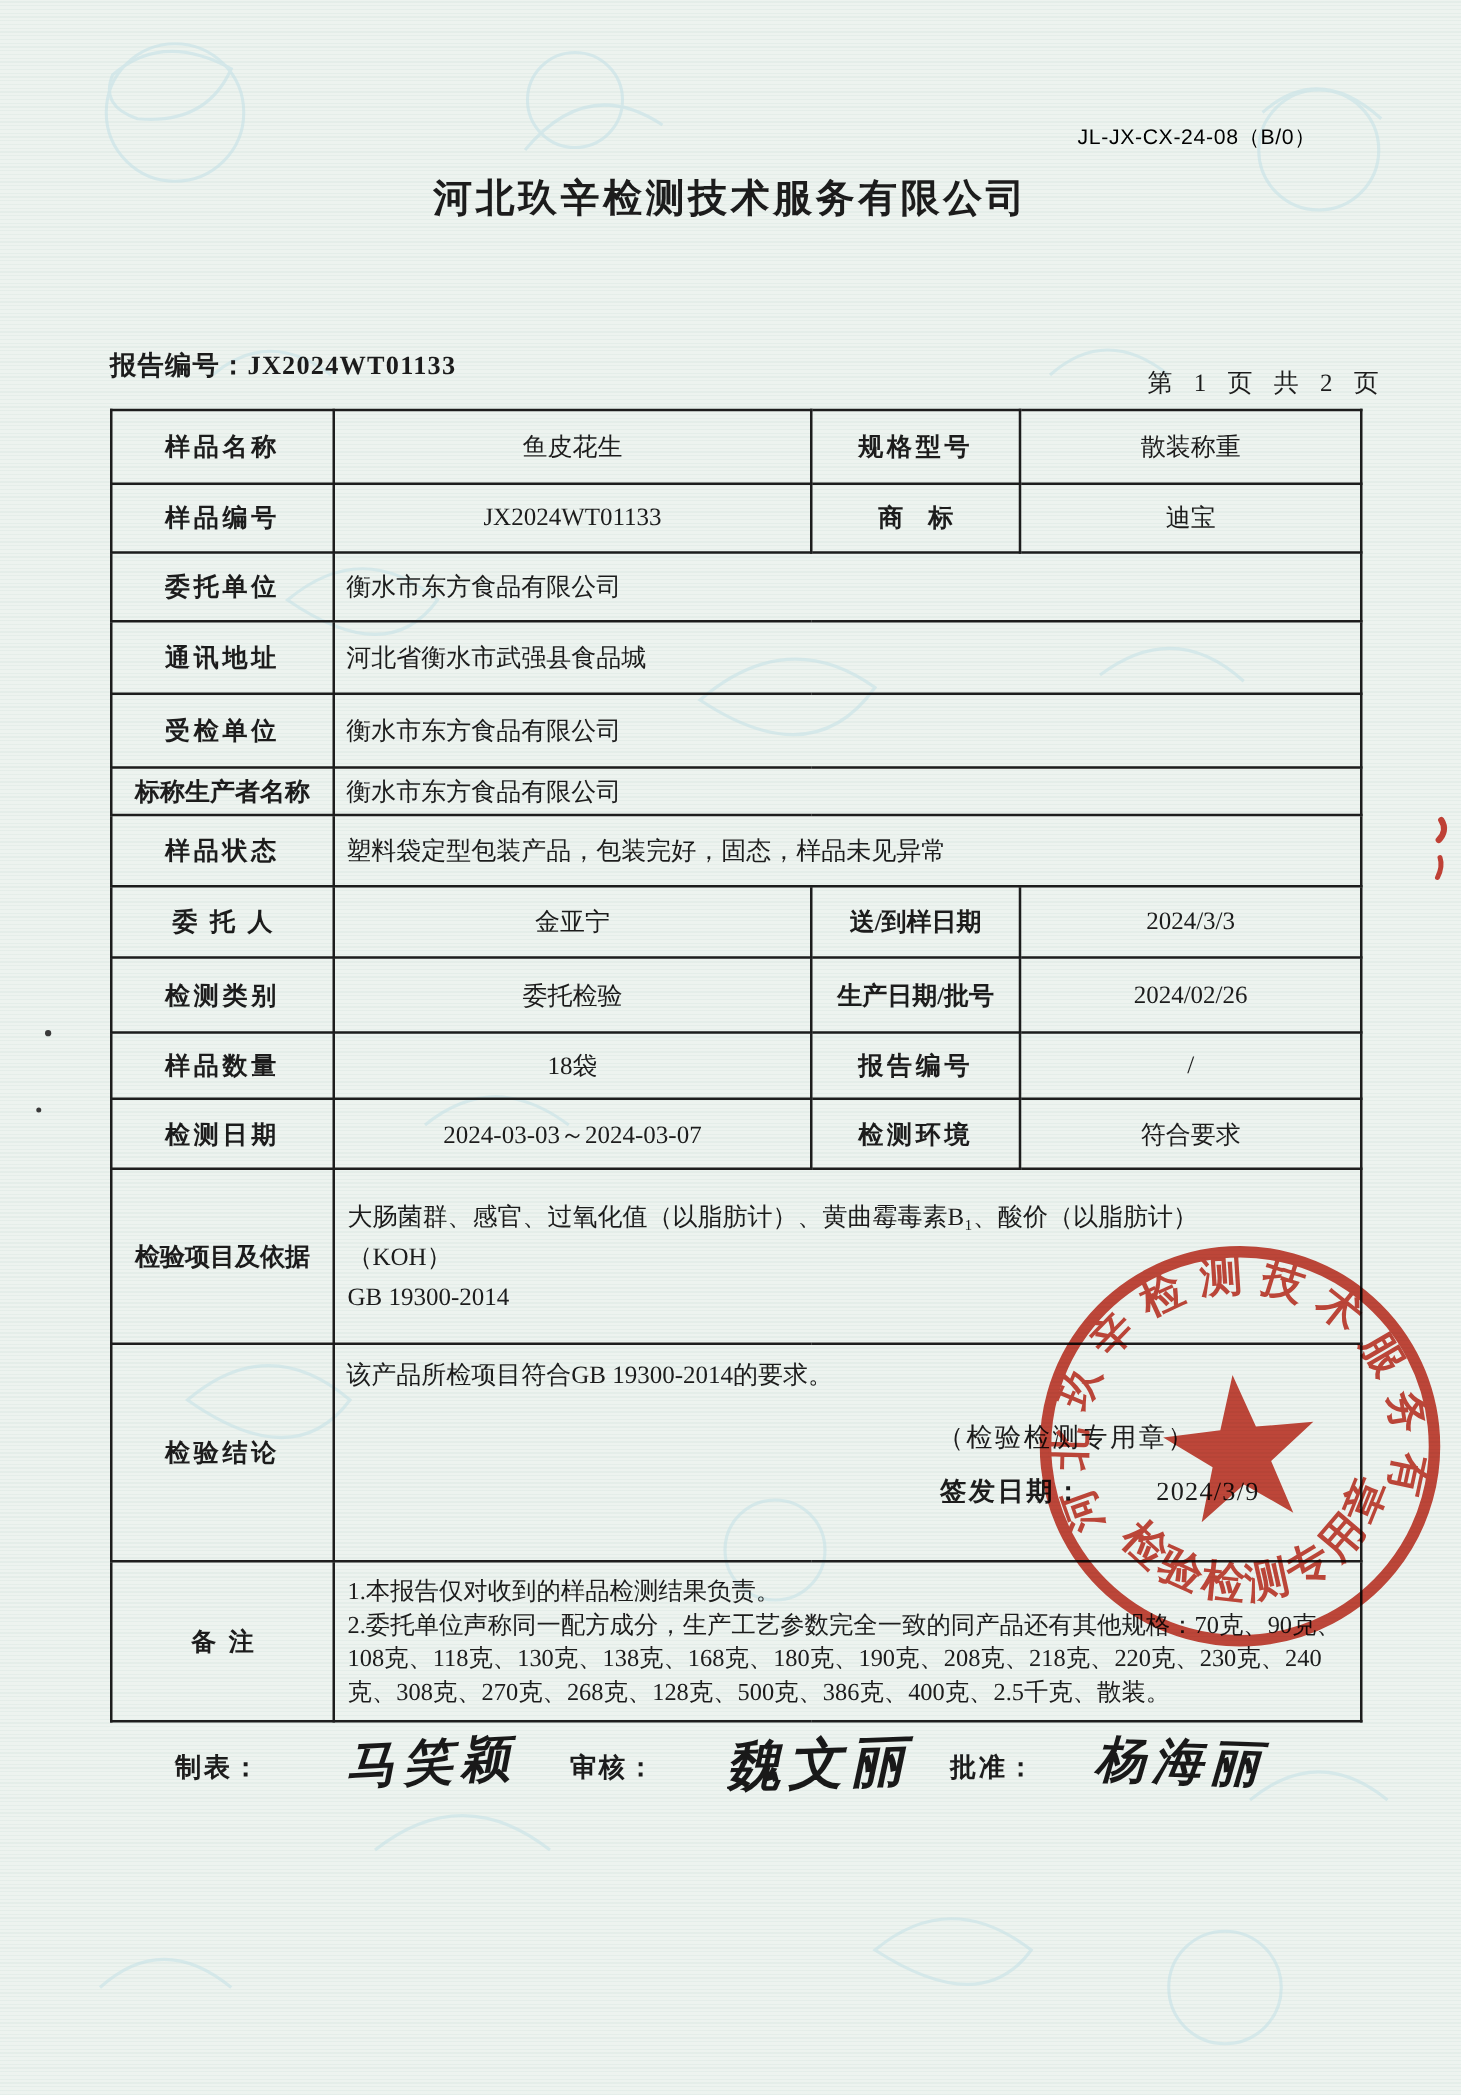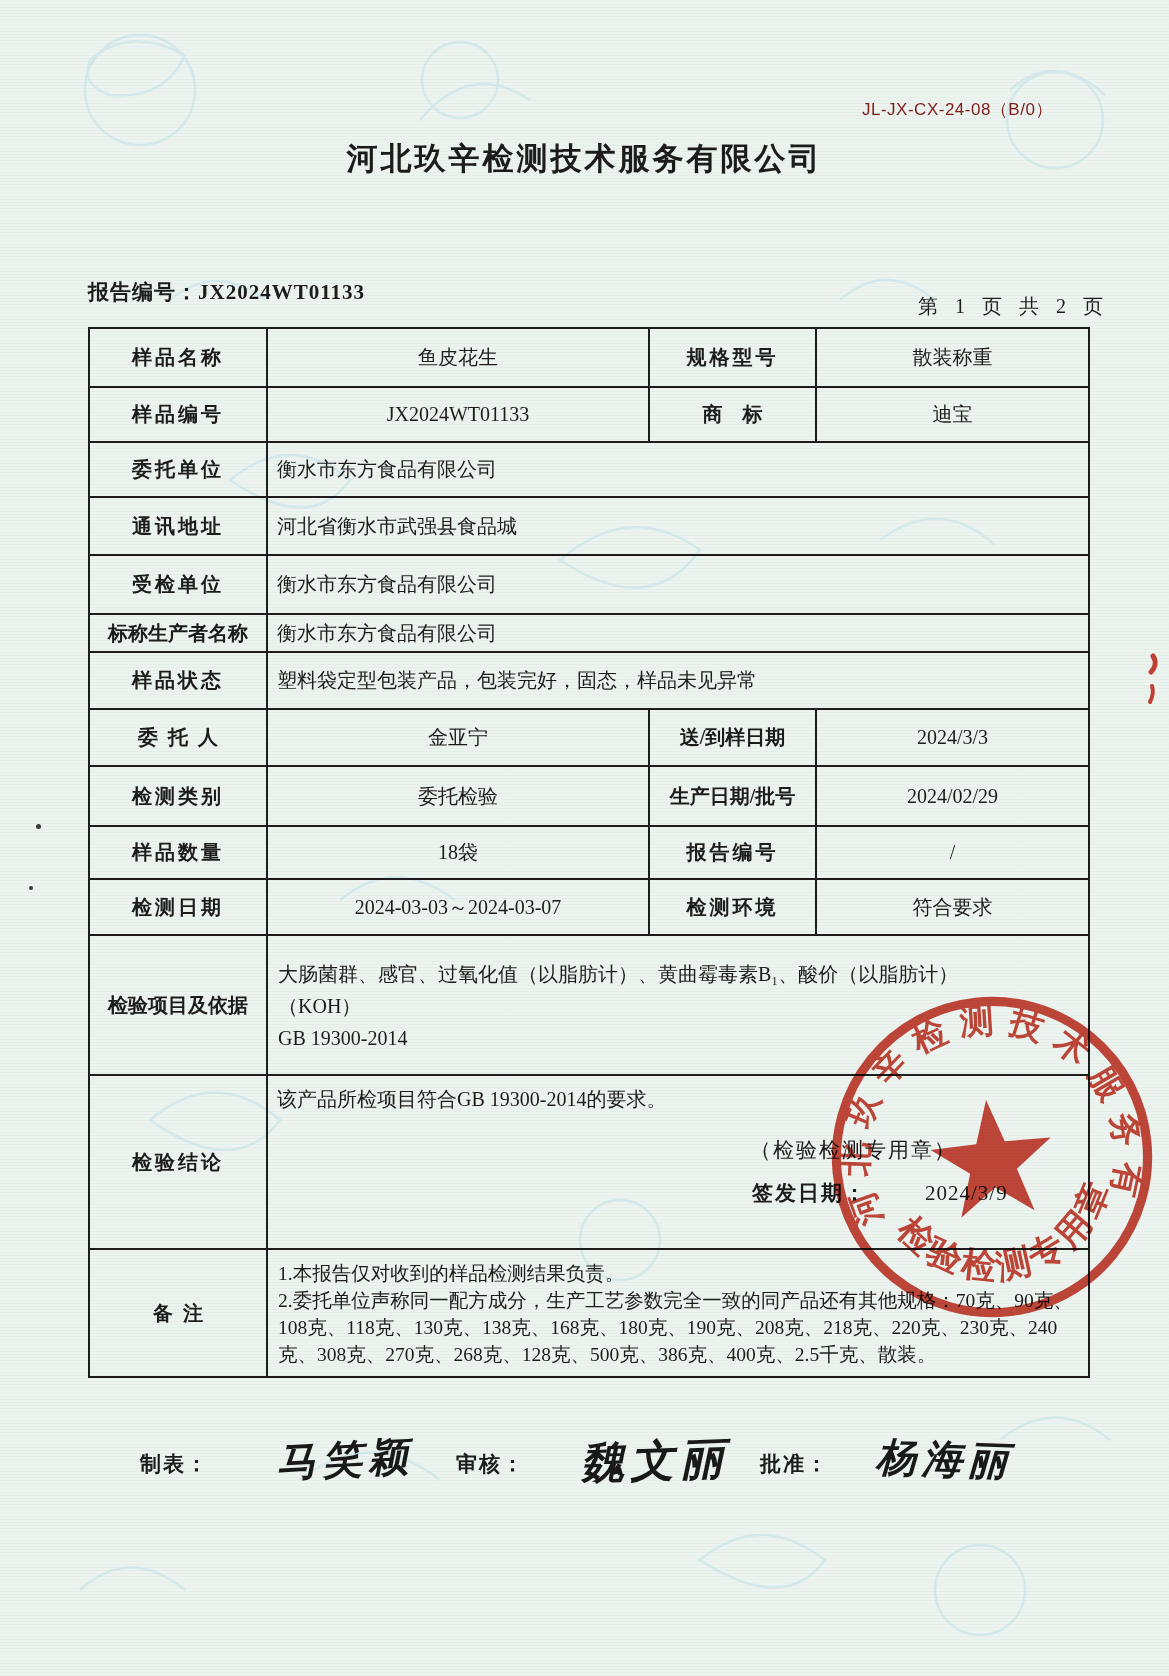--- a/index.html
+++ b/index.html
@@ -6,21 +6,21 @@
   body{
     width:1169px;height:1676px;position:relative;overflow:hidden;
     background:#edf3ef;
     background-image:repeating-linear-gradient(0deg, rgba(176,204,196,.14) 0 1px, rgba(255,255,255,0) 1px 3px);
     font-family:"Liberation Serif","DejaVu Serif",serif;
     color:#1c1c1c;
   }
   .page{position:absolute;inset:0;}
   .wm{position:absolute;inset:0;pointer-events:none;}
   .doc-code{position:absolute;left:862px;top:98px;font-size:17px;letter-spacing:.5px;
-    font-family:"Liberation Sans","DejaVu Sans",sans-serif;color:#7f1d1d;}
+    font-family:"Liberation Sans","DejaVu Sans",sans-serif;color:#000000;}
   .company-title{position:absolute;left:0;right:0;top:138px;text-align:center;
     font-size:31px;font-weight:700;letter-spacing:3px;}
   .report-title{position:absolute;left:0;right:0;top:186px;text-align:center;
     font-size:41px;font-weight:700;letter-spacing:24px;text-indent:24px;}
   .hdr-line{position:absolute;left:88px;right:60px;top:278px;height:28px;}
   .report-no{position:absolute;left:0;top:0;font-size:21px;font-weight:700;letter-spacing:1px;}
   .page-info{position:absolute;right:0;top:2px;font-size:20px;letter-spacing:6px;margin-top:13px;}
   table.rep{position:absolute;left:88px;top:327px;width:1000px;border-collapse:collapse;table-layout:fixed;}
   table.rep td{border:2px solid #1d1d1d;font-size:20px;vertical-align:middle;overflow:hidden;}
   table.rep{border:1px solid #8b5cf6;}
@@ -30,21 +30,21 @@
   td.valc{text-align:center;}
   td.vall{text-align:left;padding-left:9px;}
   .multiline{padding:6px 8px 6px 9px;line-height:31px;text-align:left;}
   .concl-cell{position:relative;vertical-align:top;}
   .concl-text{position:absolute;left:9px;top:10px;font-size:20px;}
   .seal-note{position:absolute;left:482px;top:60px;font-size:21px;letter-spacing:2px;}
   .issue-line{position:absolute;left:484px;top:103px;font-size:21px;font-weight:700;letter-spacing:2px;}
   .issue-date{font-weight:400;letter-spacing:1px;margin-left:58px;}
   .remark-cell{vertical-align:top;}
   .remark-cell .multiline{font-size:19.5px;line-height:27px;padding-top:8px;}
-  .sig-row{position:absolute;left:88px;top:1432px;width:1010px;height:80px;font-size:21px;}
+  .sig-row{position:absolute;left:88px;top:1382px;width:1010px;height:80px;font-size:21px;}
   .sig-label{position:absolute;top:18px;font-weight:700;letter-spacing:2px;}
   .sig-name{position:absolute;top:0px;font-size:40px;font-weight:700;font-style:italic;
     letter-spacing:6px;color:#191919;white-space:nowrap;}
   .stamp{position:absolute;left:818px;top:983px;width:348px;height:348px;
     mix-blend-mode:multiply;opacity:.92;pointer-events:none;}
   .speck{position:absolute;background:#3a3a3a;border-radius:50%;}
   .red-mark{position:absolute;left:1143px;top:652px;width:20px;height:60px;pointer-events:none;}
 </style>
 </head>
 <body>
@@ -126,21 +126,21 @@
     <tr style="height:57px">
       <td class="lab sp2">委托人</td>
       <td class="valc">金亚宁</td>
       <td class="lab">送/到样日期</td>
       <td class="valc">2024/3/3</td>
     </tr>
     <tr style="height:60px">
       <td class="lab sp">检测类别</td>
       <td class="valc">委托检验</td>
       <td class="lab">生产日期/批号</td>
-      <td class="valc">2024/02/29</td>
+      <td class="valc">2024/02/26</td>
     </tr>
     <tr style="height:53px">
       <td class="lab sp">样品数量</td>
       <td class="valc">18袋</td>
       <td class="lab sp">报告编号</td>
       <td class="valc">/</td>
     </tr>
     <tr style="height:56px">
       <td class="lab sp">检测日期</td>
       <td class="valc">2024-03-03～2024-03-07</td>

